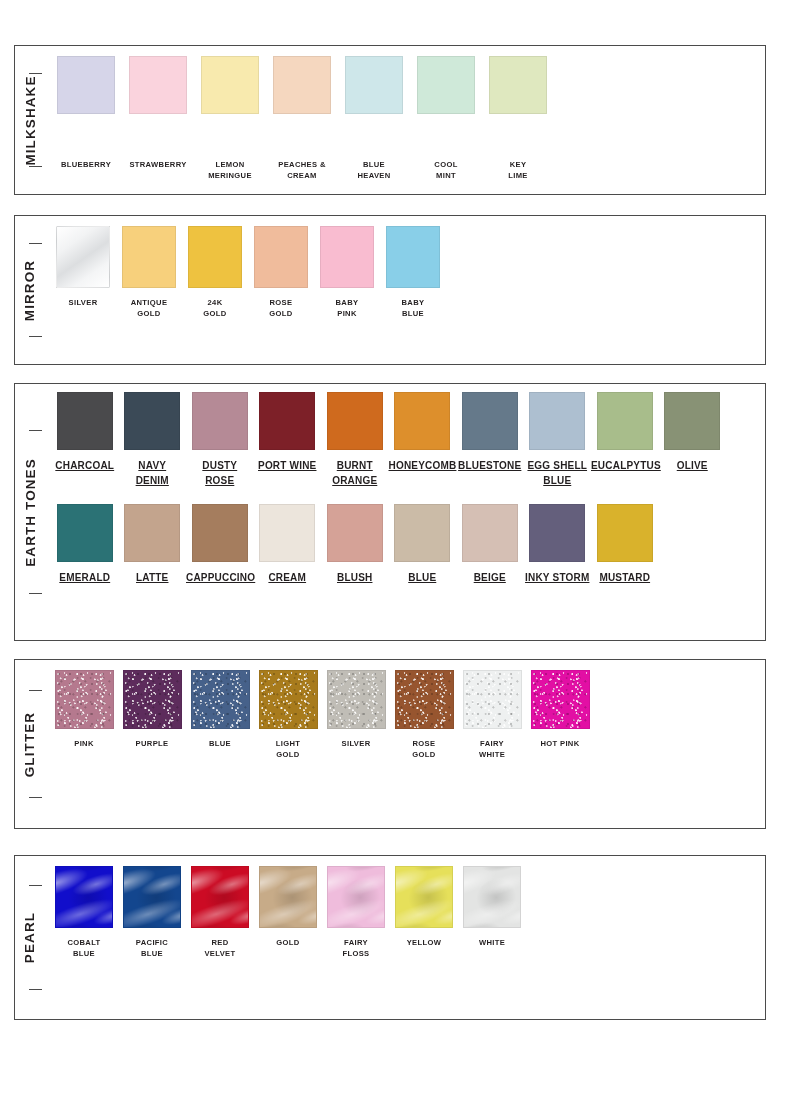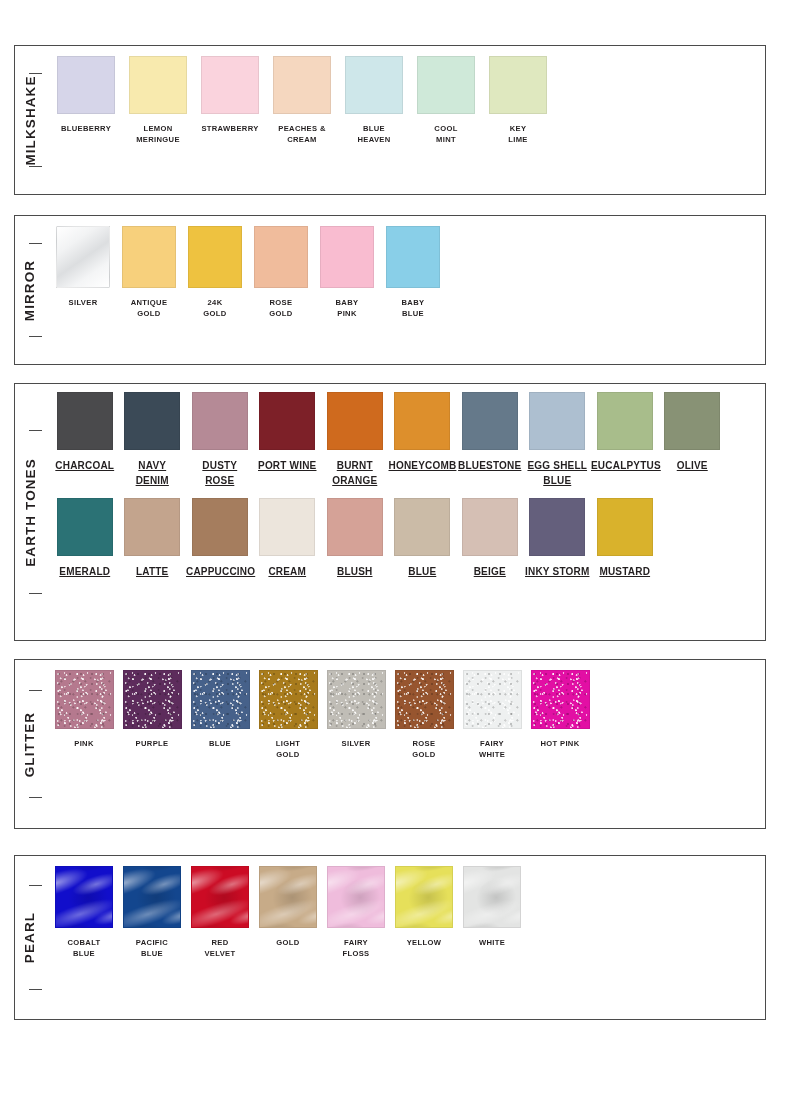--- a/index.html
+++ b/index.html
@@ -86,32 +86,32 @@
     width:100%;
   }
 
   
   #sec-milkshake{top:45px;height:150px;}
   #sec-mirror{top:215px;height:150px;}
   #sec-earth{top:383px;height:258px;}
   #sec-glitter{top:659px;height:170px;}
   #sec-pearl{top:855px;height:165px;}
 
-  #sec-milkshake .swatch-cell{width:70px;margin-right:2px;}
+  #sec-milkshake .swatch-cell{width:70px;margin-right:2px;gap:36px;}
   #sec-mirror   .swatch-cell{width:64px;margin-right:2px;}
   #sec-mirror   .chip{width:54px;height:62px;}
   #sec-earth    .swatch-cell{width:67.5px;margin-right:0px;}
   #sec-earth    .chip{width:56px;height:58px;}
   #sec-glitter  .swatch-cell{width:66px;margin-right:2px;}
   #sec-glitter  .chip{width:59px;height:59px;}
   #sec-pearl    .swatch-cell{width:66px;margin-right:2px;align-items:center;}
   #sec-pearl    .chip{width:58px;height:62px;}
 
   #sec-earth .rows{padding-top:8px;}
-  #sec-earth .row + .row{margin-top:10px;}
+  #sec-earth .row + .row{margin-top:16px;}
   #sec-earth .label{font-size:10px;letter-spacing:0.2px;text-decoration:underline;}
 
   
   .chip.glitter{
     position:relative;
     overflow:hidden;
     background-blend-mode:normal;
   }
   .chip.glitter:before{
     content:"";
@@ -177,26 +177,26 @@
       <div class="cat">
         <span>MILKSHAKE</span>
       </div>
       <div class="rows">
         <div class="row">
           <div class="swatch-cell">
             <div class="chip" title="BLUEBERRY" style="background: rgb(214, 213, 233);"></div>
             <div class="label">BLUEBERRY</div>
           </div>
           <div class="swatch-cell">
+            <div class="chip" title="STRAWBERRY" style="background: rgb(250, 211, 221);"></div>
+            <div class="label">STRAWBERRY</div>
+          </div>
+          <div class="swatch-cell">
             <div class="chip" title="LEMON MERINGUE" style="background: rgb(248, 234, 174);"></div>
             <div class="label">LEMON<br>MERINGUE</div>
-          </div>
-          <div class="swatch-cell">
-            <div class="chip" title="STRAWBERRY" style="background: rgb(250, 211, 221);"></div>
-            <div class="label">STRAWBERRY</div>
           </div>
           <div class="swatch-cell">
             <div class="chip" title="PEACHES &amp; CREAM" style="background: rgb(245, 215, 191);"></div>
             <div class="label">PEACHES &amp;<br>CREAM</div>
           </div>
           <div class="swatch-cell">
             <div class="chip" title="BLUE HEAVEN" style="background: rgb(206, 231, 234);"></div>
             <div class="label">BLUE<br>HEAVEN</div>
           </div>
           <div class="swatch-cell">

